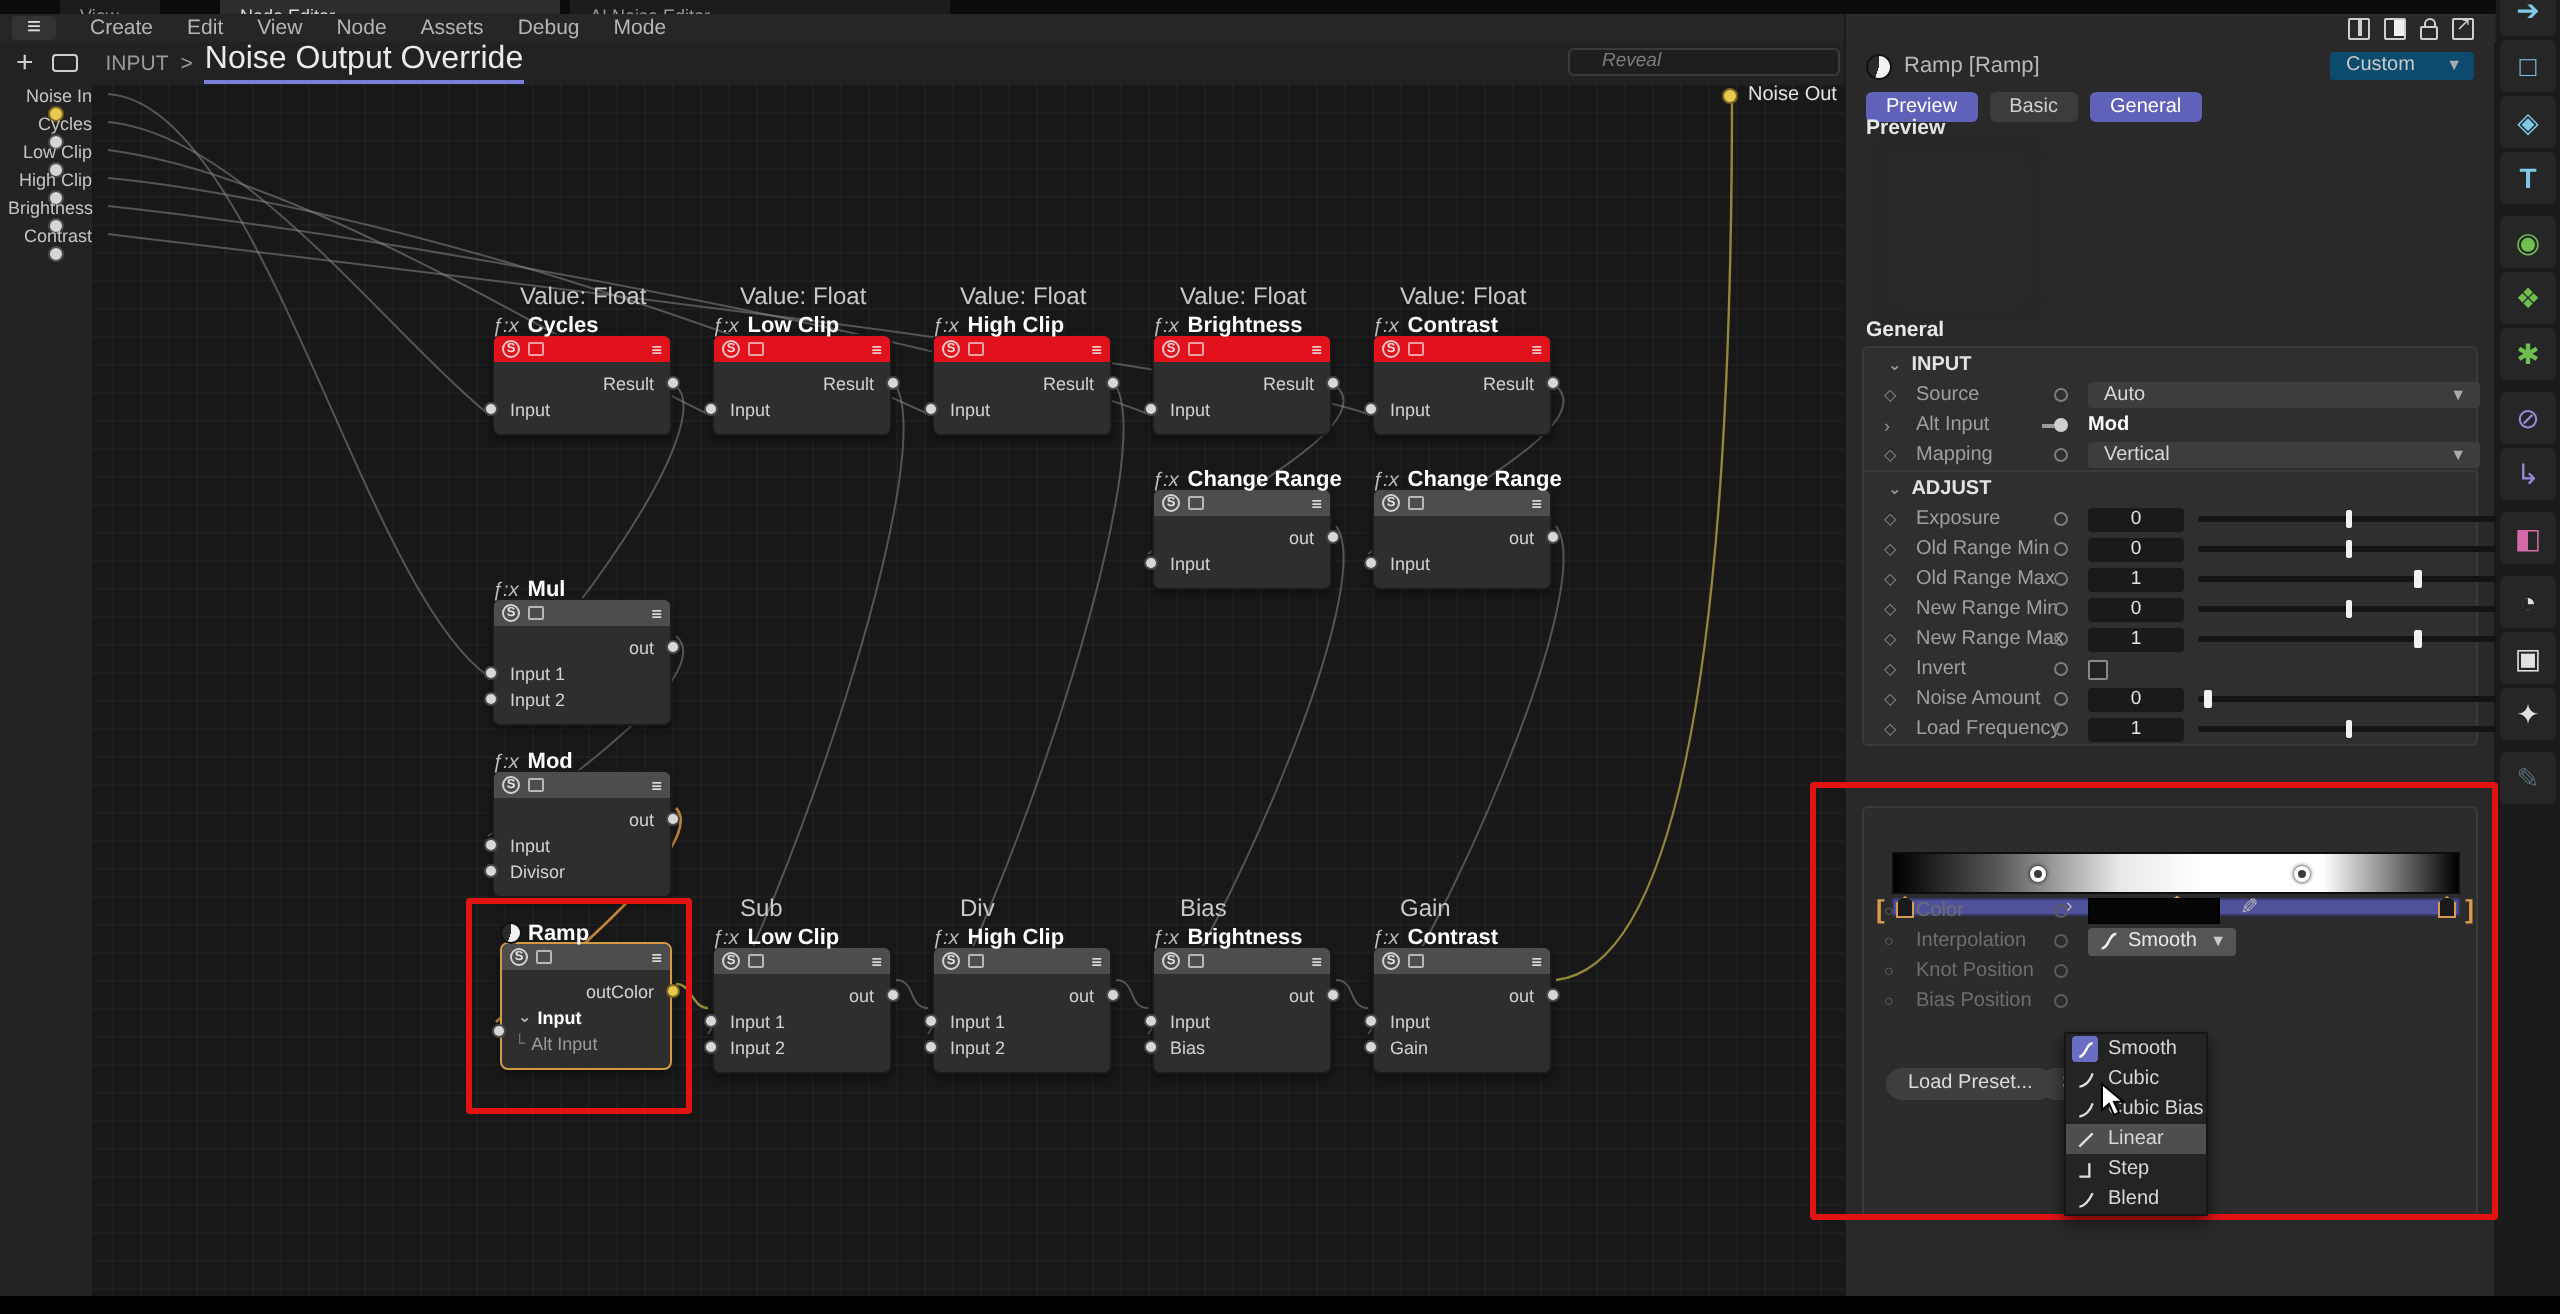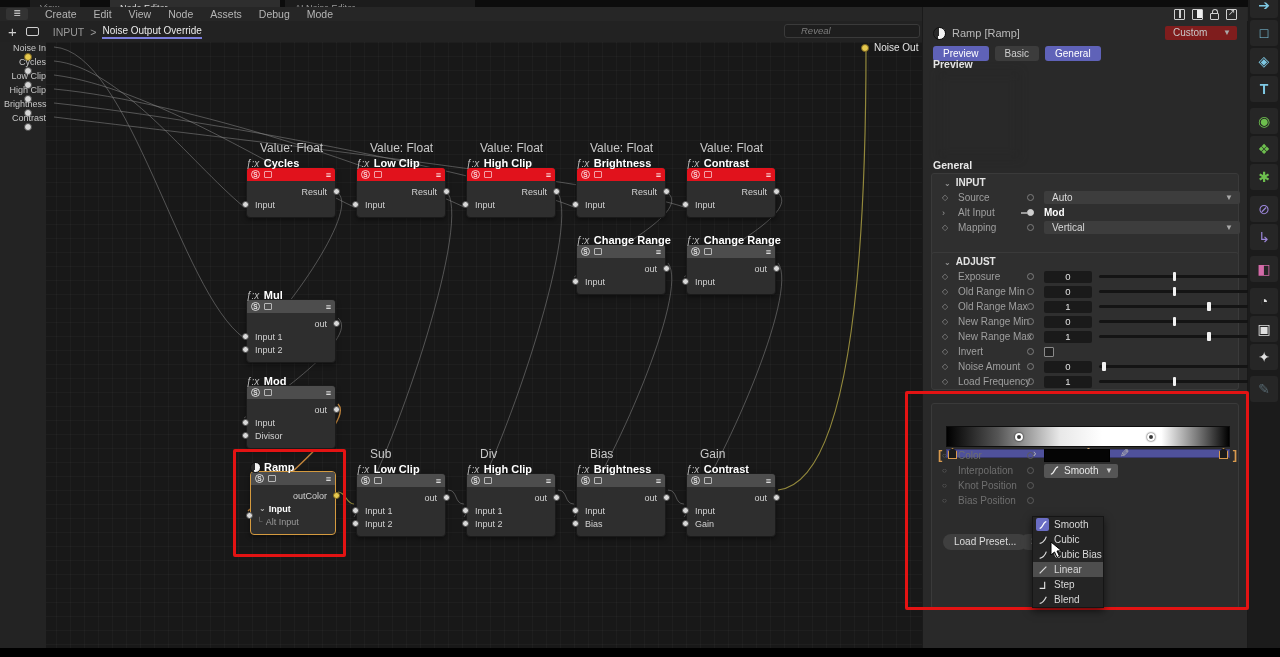--- a/index.html
+++ b/index.html
@@ -12,21 +12,21 @@
   .tabsliver .tab { position:absolute; top:0; height:7px; background:#1c1c1c; color:#9a9a9a; font-size:9px; line-height:16px; padding:0 10px; }
   .tabsliver .tab.active { background:#2e2e2e; color:#ddd; }
   .menubar { position:absolute; left:0; top:7px; width:1280px; height:14px; background:#262626; display:flex; align-items:center; }
   .hamb { width:22px; height:12px; margin-left:6px; color:#e0e0e0; font-size:12px; line-height:11px; text-align:center; background:#333; border-radius:2px; }
   .menubar .mi { color:#b5b5b5; font-size:10.5px; margin-left:17px; }
   .toolrow { position:absolute; left:0; top:21px; width:922px; height:21px; background:#222; display:flex; align-items:center; }
   .plus { color:#cfcfcf; font-size:15px; margin-left:8px; }
   .frame-ic { width:13px; height:9px; border:1.5px solid #cfcfcf; border-radius:2px; margin-left:9px; }
   .crumb-root { color:#9a9a9a; font-size:10.5px; margin-left:14px; }
   .crumb-sep { color:#9a9a9a; font-size:10.5px; margin-left:6px; }
-  .crumb-cur { color:#eaeaea; font-size:10px; margin-left:6px; border-bottom:2px solid #7b7edb; padding-bottom:1px; }
+  .crumb-cur { color:#eaeaea; font-size:16px; margin-left:6px; border-bottom:2px solid #7b7edb; padding-bottom:1px; }
 
   
   #canvas { position:absolute; left:0; top:42px; width:922px; height:606px; background:#181818;
     background-image:linear-gradient(rgba(255,255,255,.028) 1px,transparent 1px),linear-gradient(90deg,rgba(255,255,255,.028) 1px,transparent 1px);
     background-size:14px 14px; }
   .leftstrip { position:absolute; left:0; top:0; width:46px; height:606px; background:#232323; }
   .gport { position:absolute; display:flex; align-items:center;flex-direction:column; }
   .gport .lbl { color:#c6c6c6; font-size:9px; width:42px; text-align:right; margin-right:5px; white-space:nowrap; }
   .gdot { width:8px; height:8px; border-radius:50%; background:#d6d6d6; border:1px solid #4a4a4a; }
   .gdot.yellow { background:#e6c94e; border-color:#7a6420; }
@@ -72,21 +72,21 @@
   .picons { position:absolute; right:10px; top:2px; display:flex; gap:7px; color:#cfcfcf; font-size:11px; }
   .ic-sq { width:11px; height:11px; border:1.5px solid #cfcfcf; border-radius:1px; position:relative; }
   .ic-sq.half::after { content:""; position:absolute; right:0; top:0; width:5px; height:8px; background:#f0f0f0; }
   .ic-sq.split::after { content:""; position:absolute; left:4px; top:0; width:1.5px; height:8px; background:#cfcfcf; }
   .ic-lock { width:9px; height:7px; border:1.5px solid #cfcfcf; border-radius:1px; margin-top:4px; position:relative; }
   .ic-lock::before { content:""; position:absolute; left:1px; top:-5px; width:4px; height:4px; border:1.5px solid #cfcfcf; border-bottom:none; border-radius:3px 3px 0 0; }
   .ic-ext { width:11px; height:11px; border:1.5px solid #cfcfcf; border-radius:1px; position:relative; }
   .ic-ext::after { content:"↗"; position:absolute; left:1px; top:-3px; font-size:9px; color:#cfcfcf; }
   .ptitle { position:absolute; left:10px; top:20px; display:flex; align-items:flex-start; color:#b9b9b9; font-size:11px; }
   .ptitle .ramp-ic { width:13px; height:13px; margin-right:6px; }
-  .preset { position:absolute; right:10px; top:19px; width:72px; height:14px; background:#7f1d1d; border-radius:2px; color:#c9c9c9; font-size:10px; line-height:14px; padding-left:8px; }
+  .preset { position:absolute; right:10px; top:19px; width:72px; height:14px; background:#0c4a6e; border-radius:2px; color:#c9c9c9; font-size:10px; line-height:14px; padding-left:8px; }
   .preset .car { float:right; margin-right:6px; font-size:8px; color:#aaa; }
   .ptabs { position:absolute; left:10px; top:39px; display:flex; gap:6px; }
   .ptab { height:15px; border-radius:3px; background:#5f62b8; color:#fff; font-size:10px; line-height:15px; padding:0 10px; }
   .ptab.off { background:#3c3c3c; color:#cfcfcf; }
   .seclbl { position:absolute; color:#e8e8e8; font-size:10.5px; font-weight:bold; }
   .thumb { position:absolute; left:16px; top:65px; width:80px; height:86px; background:
     radial-gradient(28px 24px at 22% 28%, #cascade 0 0),
     radial-gradient(30px 26px at 20% 25%, rgba(230,230,230,.9), rgba(120,120,120,0) 70%),
     radial-gradient(34px 30px at 75% 20%, rgba(40,40,40,.95), rgba(120,120,120,0) 70%),
     radial-gradient(40px 34px at 80% 60%, rgba(235,235,235,.9), rgba(120,120,120,0) 72%),
@@ -598,21 +598,21 @@
         <span class="ctl boldval">Mod</span>
       </div>
       <div class="irow">
         <span class="dmd">◇</span>
           <span class="lab">Mapping</span>
           <span class="sock"></span>
         <span class="ctl dd"><span>Vertical</span><span class="car">▼</span></span>
       </div>
     </div>
 
-    <div class="group" style="top:245px;height:138px;">
+    <div class="group" style="top:228px;height:138px;">
       <div class="ghead"><span class="gc">⌄</span><span>ADJUST</span></div>
       <div class="irow">
           <span class="dmd">◇</span>
           <span class="lab">Exposure</span>
           <span class="sock"></span>
           <span class="vbox">0</span>
           <span class="strack"><span class="sfill" style="width:49%;"></span><span class="shnd" style="left:49%;"></span></span>
         </div>
       <div class="irow">
           <span class="dmd">◇</span>

